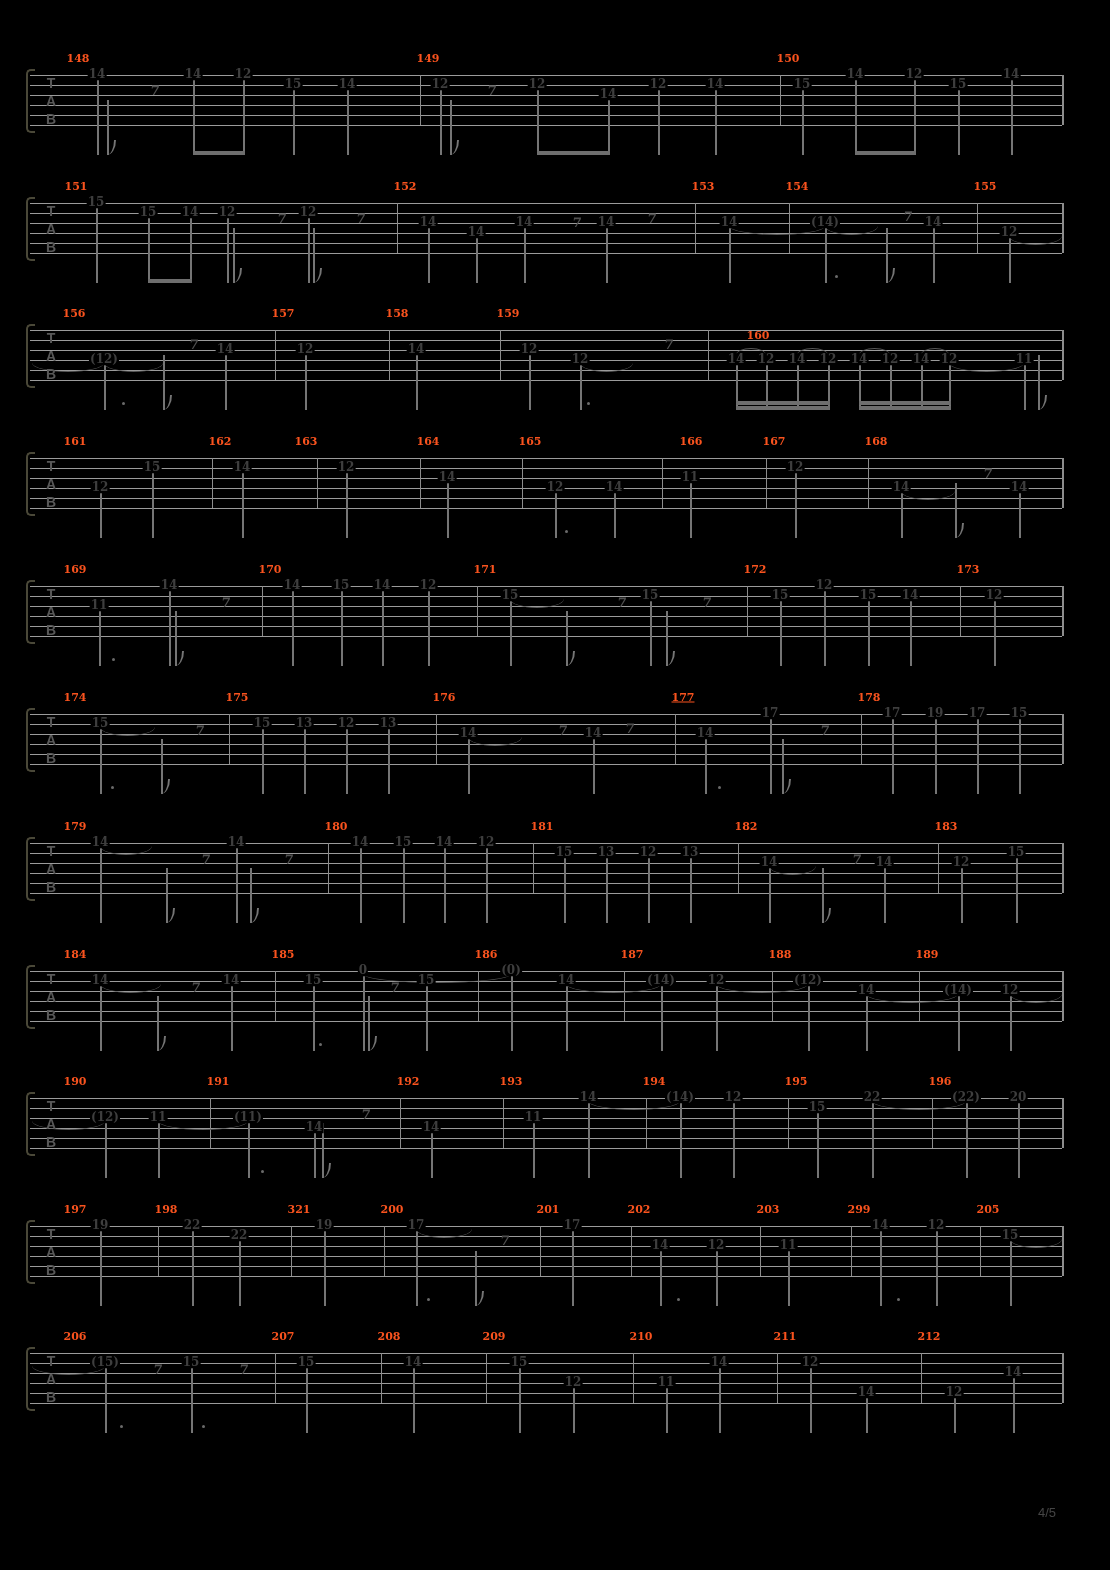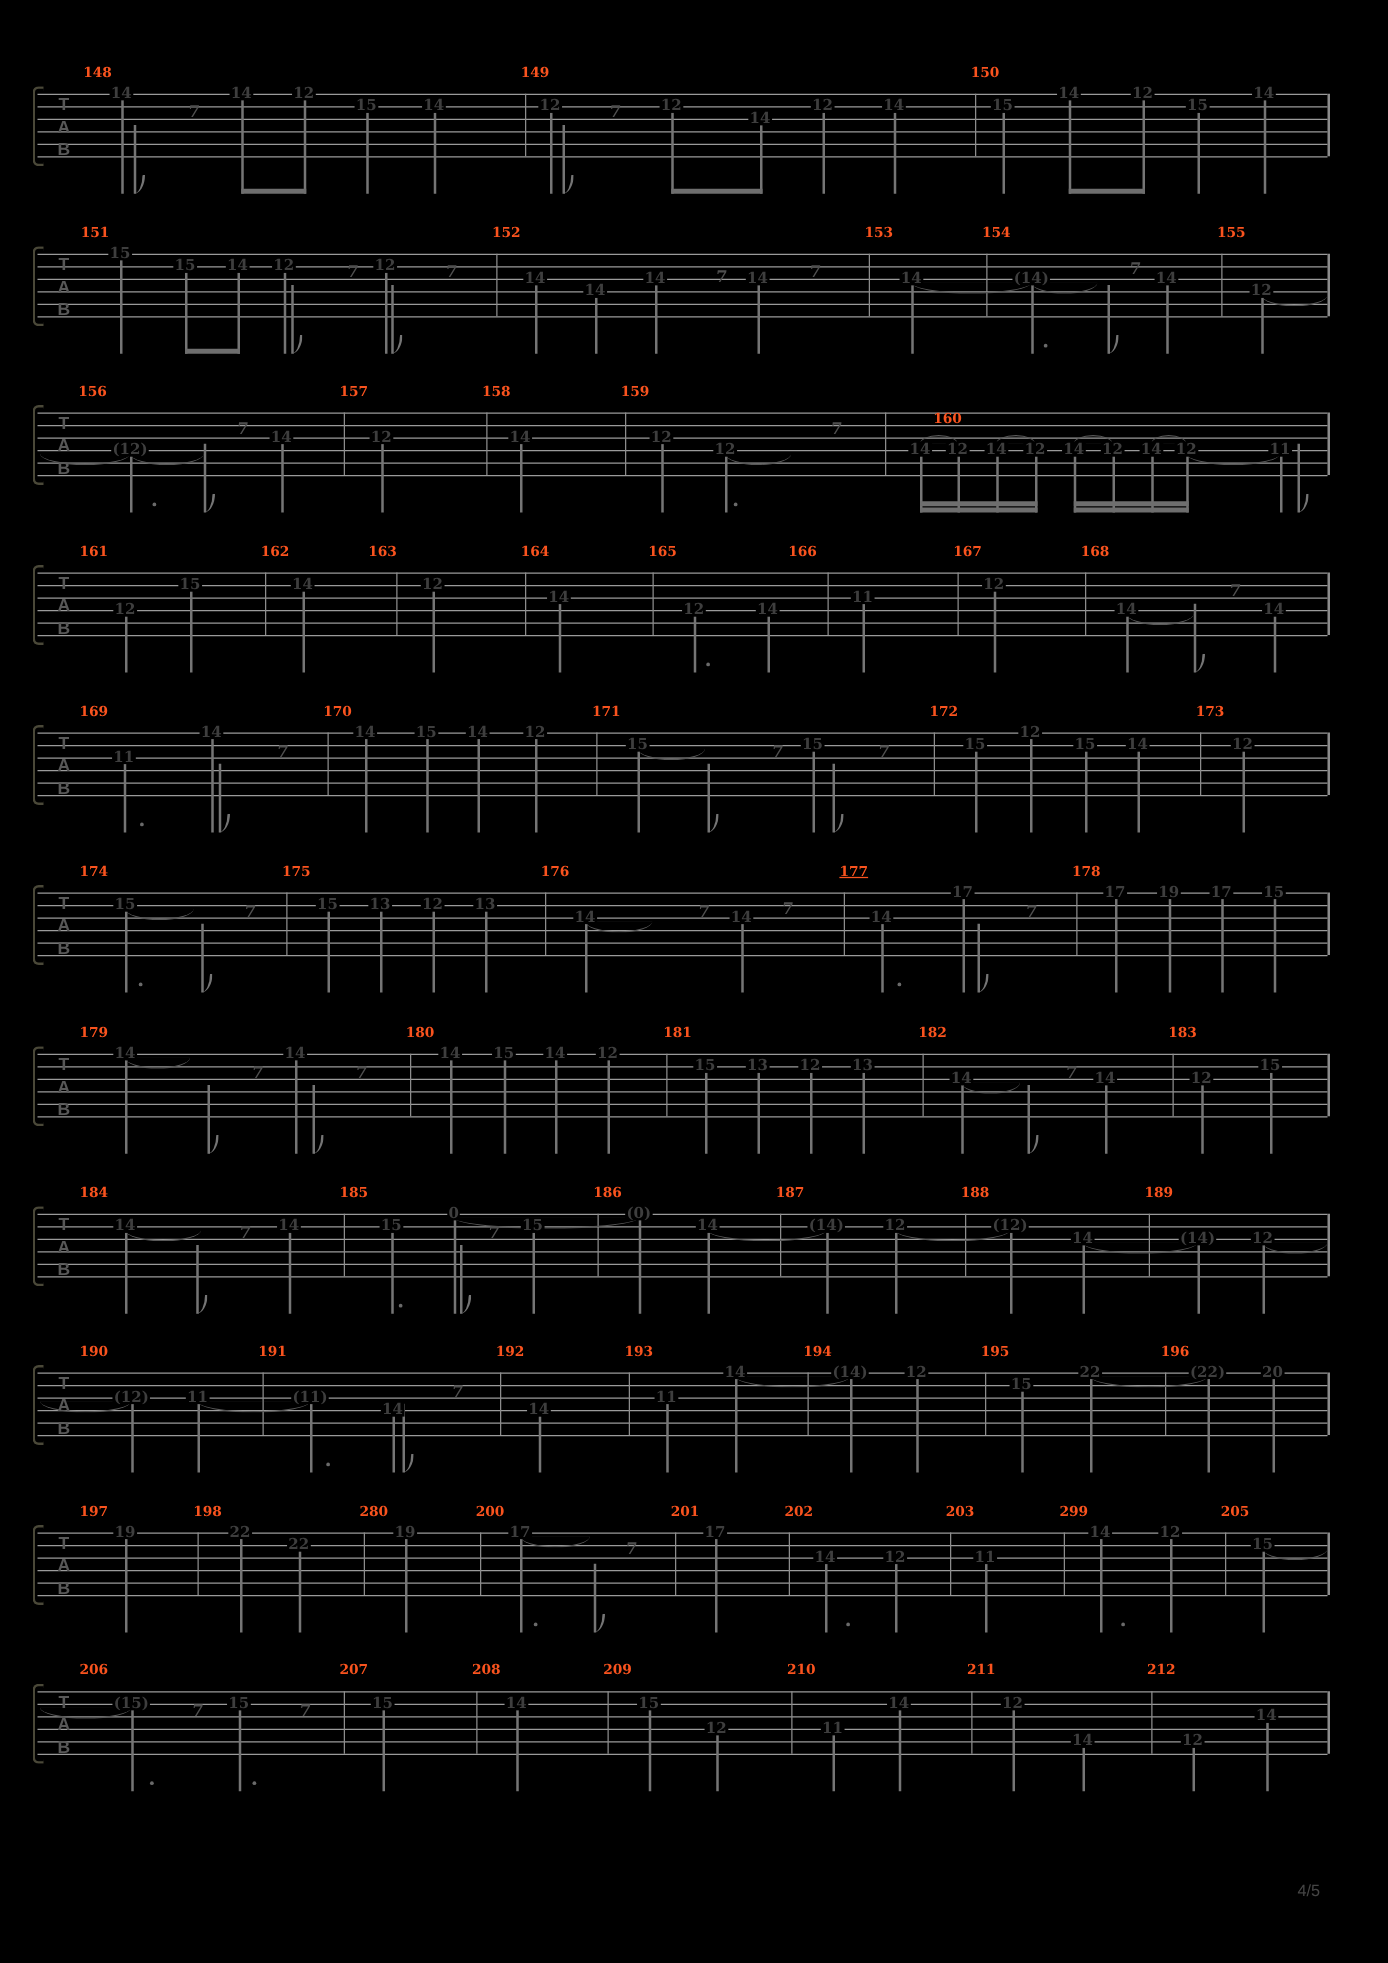--- a/index.html
+++ b/index.html
@@ -243,21 +243,21 @@
         <div class="tabletter" style="left: 51px; top: 44px;">B</div>
         <div class="mnum" style="left: 75px; top: -17px;">161</div>
         <div class="mnum" style="left: 220px; top: -17px;">162</div>
         <div class="barline" style="left: 212px; top: 0px; height: 50px;"></div>
         <div class="mnum" style="left: 306px; top: -17px;">163</div>
         <div class="barline" style="left: 317px; top: 0px; height: 50px;"></div>
         <div class="mnum" style="left: 428px; top: -17px;">164</div>
         <div class="barline" style="left: 420px; top: 0px; height: 50px;"></div>
         <div class="mnum" style="left: 530px; top: -17px;">165</div>
         <div class="barline" style="left: 522px; top: 0px; height: 50px;"></div>
-        <div class="mnum" style="left: 642px; top: -17px;">166</div>
+        <div class="mnum" style="left: 691px; top: -17px;">166</div>
         <div class="barline" style="left: 662px; top: 0px; height: 50px;"></div>
         <div class="mnum" style="left: 774px; top: -17px;">167</div>
         <div class="barline" style="left: 766px; top: 0px; height: 50px;"></div>
         <div class="mnum" style="left: 876px; top: -17px;">168</div>
         <div class="barline" style="left: 868px; top: 0px; height: 50px;"></div>
         <div class="endbar" style="left: 1062px; top: 0px; height: 50px;"></div>
         <div class="stem" style="left: 100px; top: 35px; height: 45px;"></div>
         <div class="note" style="left: 100px; top: 30px;">12</div>
         <div class="stem" style="left: 152px; top: 15px; height: 65px;"></div>
         <div class="note" style="left: 152px; top: 10px;">15</div>
@@ -595,21 +595,21 @@
         <div class="staffline" style="left: 30px; width: 1032px; top: 20px;"></div>
         <div class="staffline" style="left: 30px; width: 1032px; top: 30px;"></div>
         <div class="staffline" style="left: 30px; width: 1032px; top: 40px;"></div>
         <div class="staffline" style="left: 30px; width: 1032px; top: 50px;"></div>
         <div class="tabletter" style="left: 51px; top: 8px;">T</div>
         <div class="tabletter" style="left: 51px; top: 26px;">A</div>
         <div class="tabletter" style="left: 51px; top: 44px;">B</div>
         <div class="mnum" style="left: 75px; top: -17px;">197</div>
         <div class="mnum" style="left: 166px; top: -17px;">198</div>
         <div class="barline" style="left: 158px; top: 0px; height: 50px;"></div>
-        <div class="mnum" style="left: 299px; top: -17px;">280</div>
+        <div class="mnum" style="left: 299px; top: -17px;">321</div>
         <div class="barline" style="left: 291px; top: 0px; height: 50px;"></div>
         <div class="mnum" style="left: 392px; top: -17px;">200</div>
         <div class="barline" style="left: 384px; top: 0px; height: 50px;"></div>
         <div class="mnum" style="left: 548px; top: -17px;">201</div>
         <div class="barline" style="left: 540px; top: 0px; height: 50px;"></div>
         <div class="mnum" style="left: 639px; top: -17px;">202</div>
         <div class="barline" style="left: 631px; top: 0px; height: 50px;"></div>
         <div class="mnum" style="left: 768px; top: -17px;">203</div>
         <div class="barline" style="left: 760px; top: 0px; height: 50px;"></div>
         <div class="mnum" style="left: 859px; top: -17px;">299</div>

